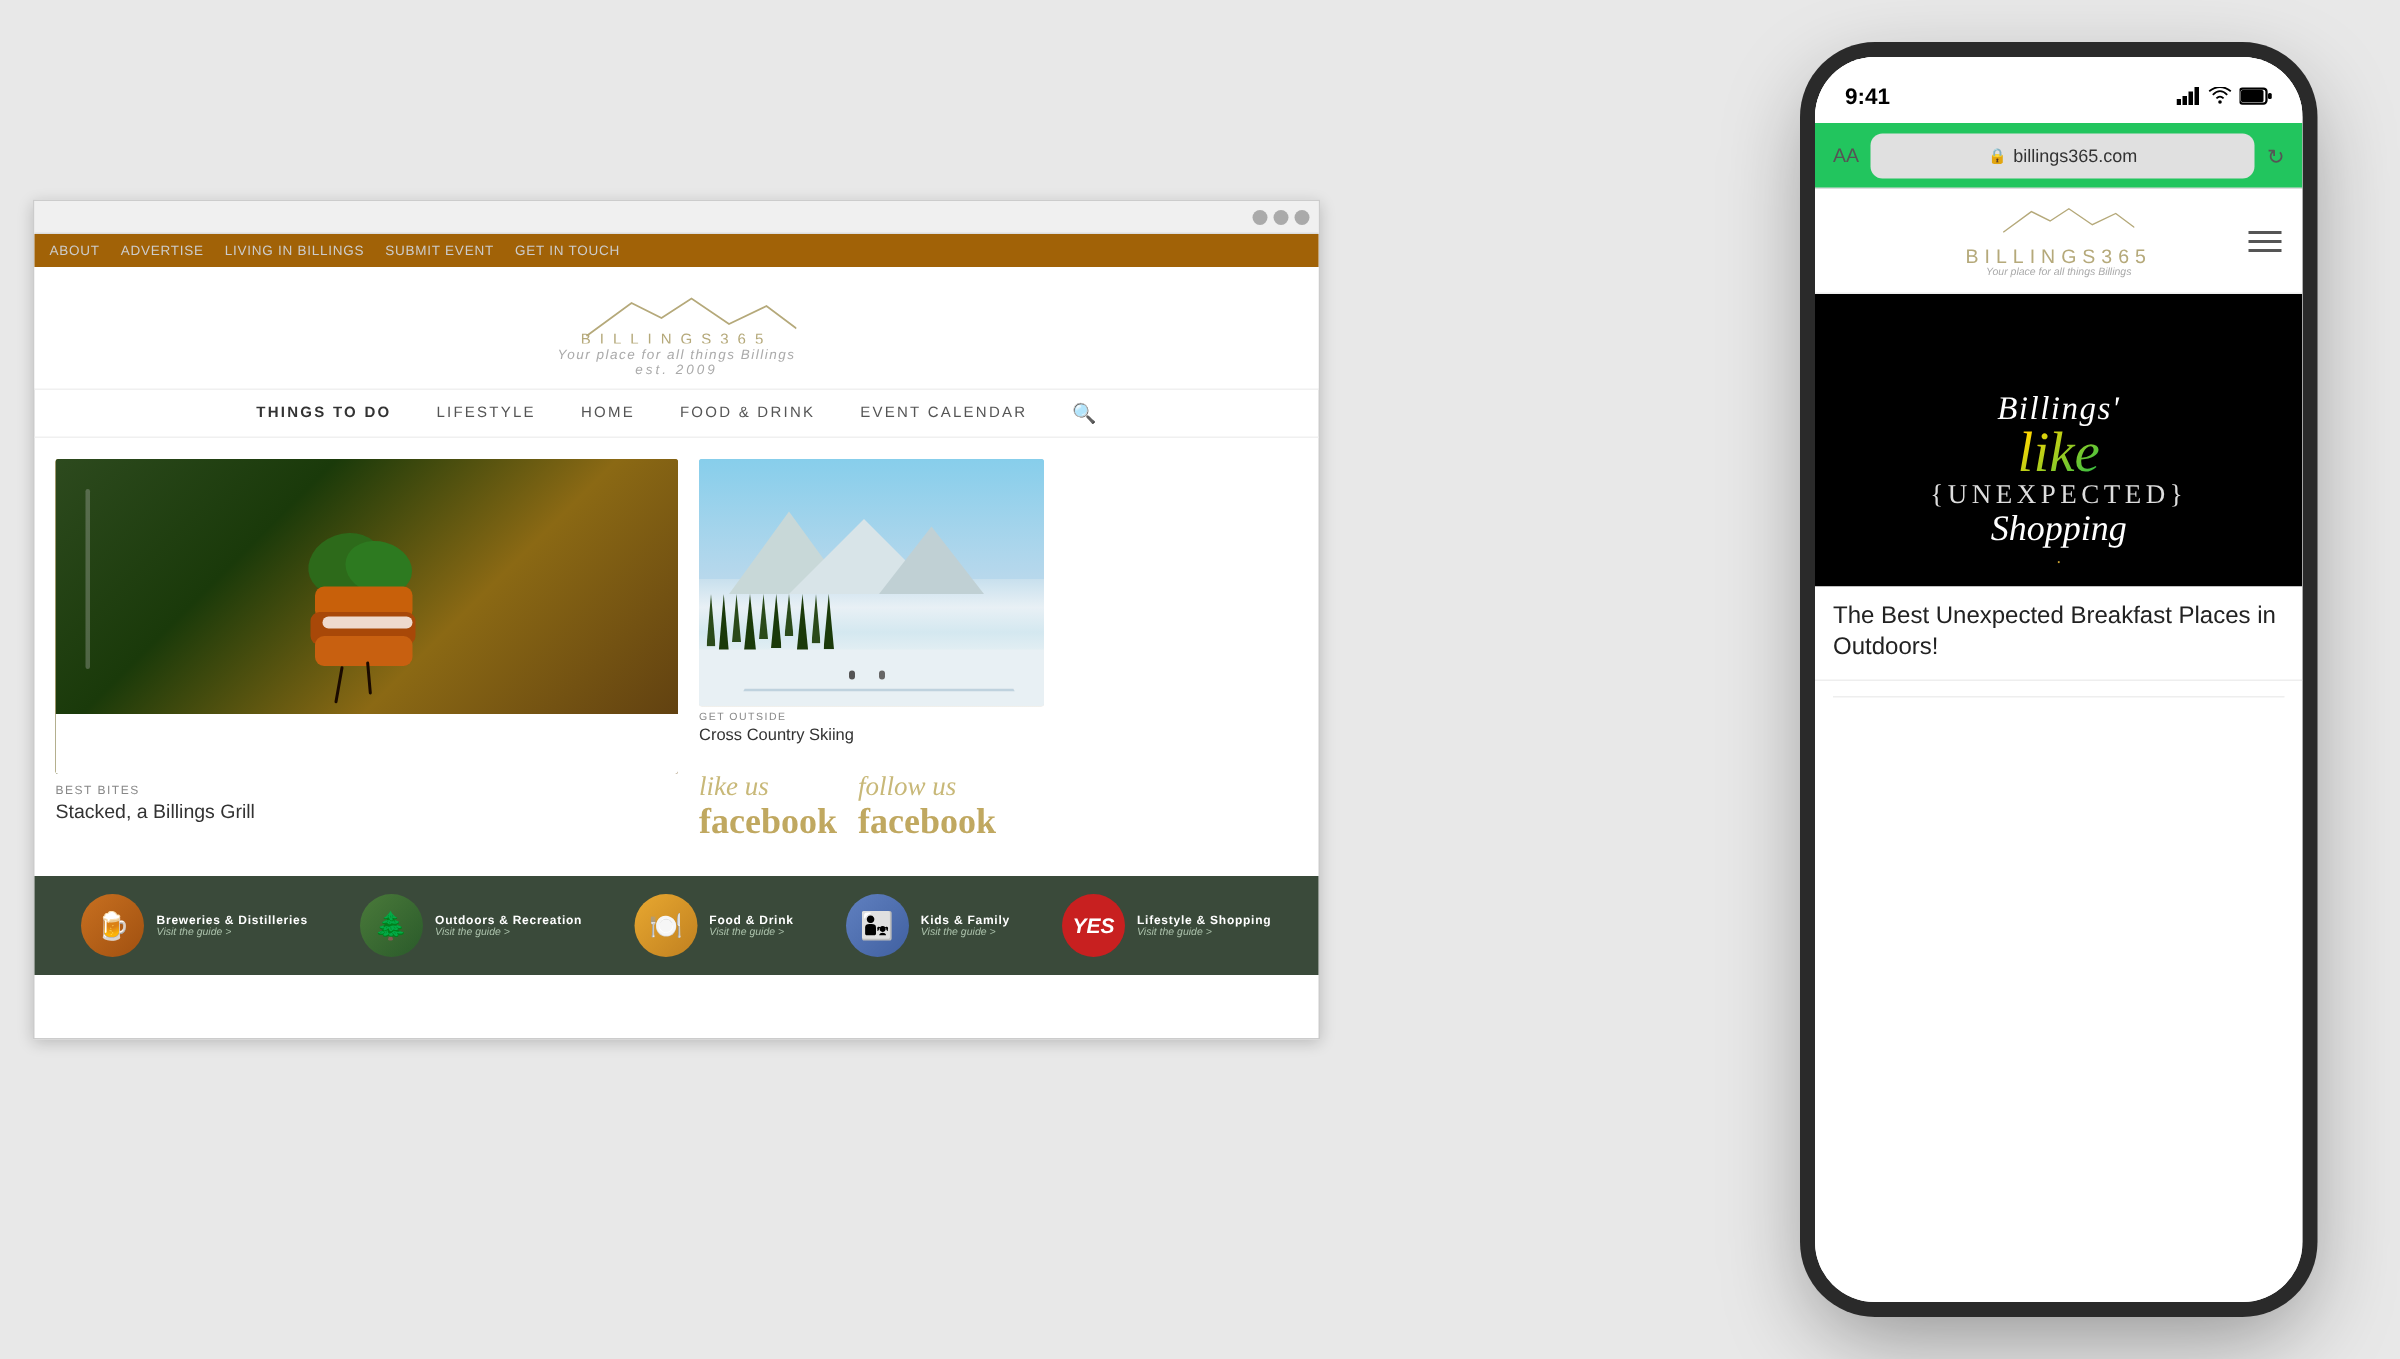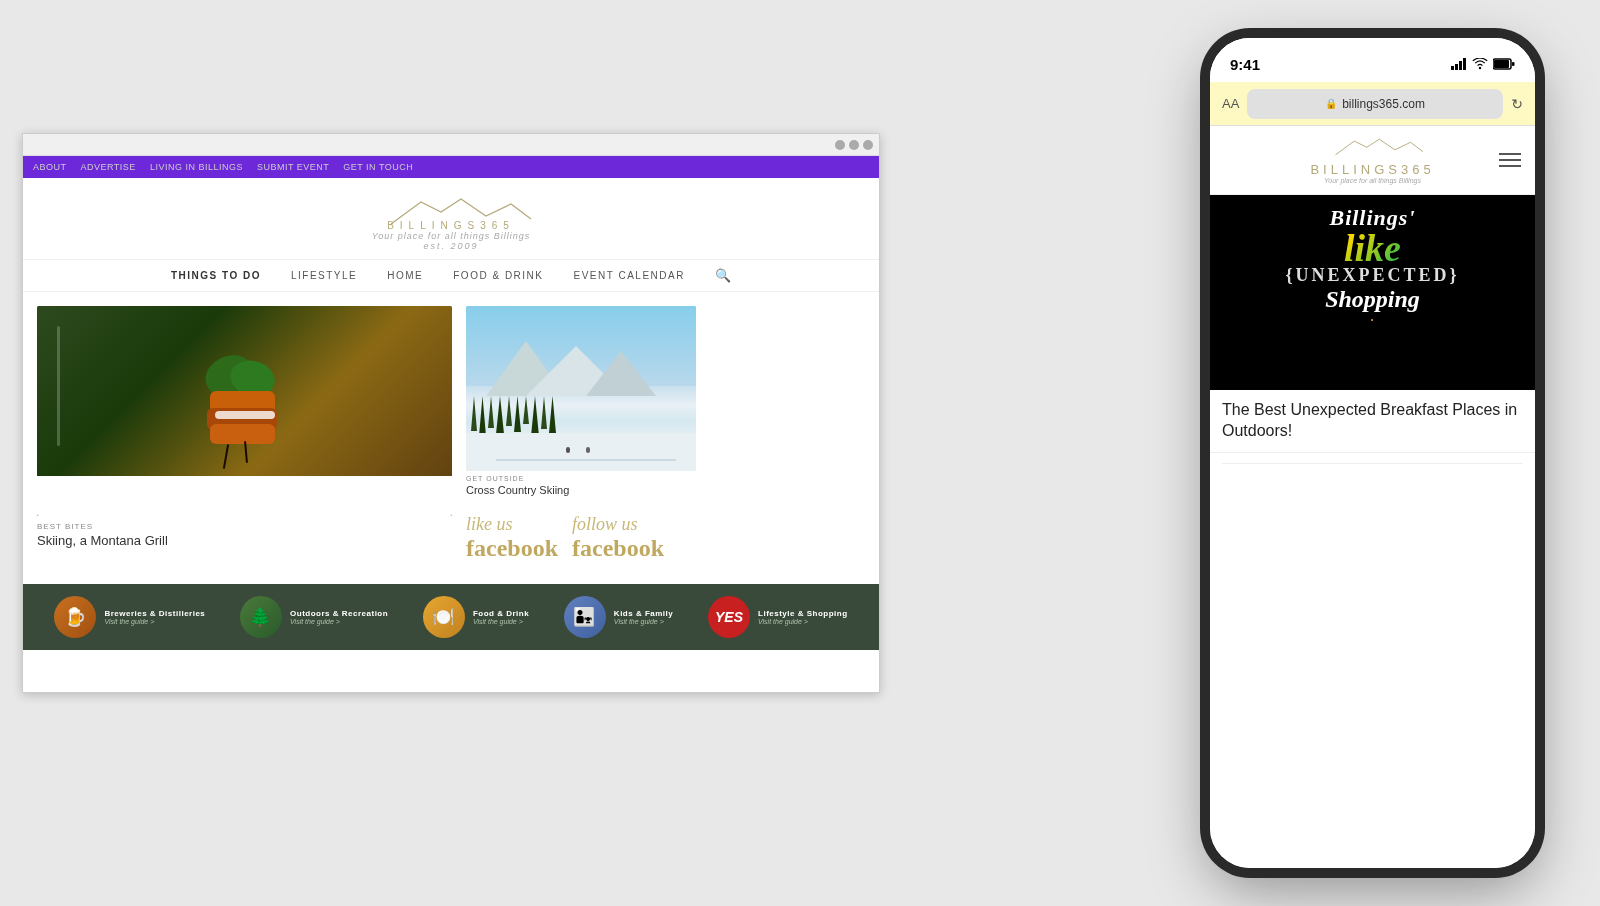--- a/index.html
+++ b/index.html
@@ -37,21 +37,21 @@
 
     .browser-dot {
       width: 10px;
       height: 10px;
       border-radius: 50%;
       background: #aaa;
     }
 
     
     .site-top-nav {
-      background: #6d28d9;
+      background: #a16207;
       height: 22px;
       display: flex;
       align-items: center;
       padding: 0 10px;
       gap: 14px;
     }
 
     .site-top-nav a {
       color: #ccc;
       font-size: 9px;
@@ -296,21 +296,21 @@
     }
 
     .status-icons {
       display: flex;
       align-items: center;
       gap: 5px;
     }
 
     
     .mobile-browser-bar {
-      background: #fef9c3;
+      background: #22c55e;
       height: 44px;
       display: flex;
       align-items: center;
       padding: 0 12px;
       gap: 8px;
       border-bottom: 1px solid #ddd;
     }
 
     .browser-aa {
       font-size: 13px;
@@ -397,24 +397,23 @@
       width: 100%;
       height: 195px;
       overflow: hidden;
     }
 
     .billings-best-bg {
       width: 100%;
       height: 100%;
       background: #000;
       display: flex;
-      align-items: flex-start;
+      align-items: flex-end;
       justify-content: center;
       position: relative;
-      font-weight: bold;
     }
 
     .billings-best-text {
       text-align: center;
       color: #fff;
       padding: 10px;
     }
 
     .bb-line1 {
       font-size: 22px;
@@ -541,21 +540,21 @@
             <div style="position:absolute;top:55px;left:20px;width:60px;height:8px;background:rgba(255,255,255,0.8);border-radius:4px;"></div>
 
             <div style="position:absolute;top:88px;left:30px;width:2px;height:25px;background:#1a0a00;border-radius:2px;transform:rotate(10deg);"></div>
             <div style="position:absolute;top:85px;left:50px;width:2px;height:22px;background:#1a0a00;border-radius:2px;transform:rotate(-5deg);"></div>
           </div>
 
           <div style="position:absolute;top:20px;left:20px;width:3px;height:120px;background:rgba(200,200,200,0.3);border-radius:3px;"></div>
         </div>
       </div>
       <div class="article-category-small">BEST BITES</div>
-      <div class="article-title-main">Skiing, a Montana Grill</div>
+      <div class="article-title-main">Stacked, a Billings Grill</div>
     </div>
 
     <div class="right-column">
 
       <div class="secondary-article">
         <div class="ski-img">
 
           <div style="position:absolute;top:0;left:0;right:0;height:80px;background:linear-gradient(180deg,#87CEEB,#b8d8ec);"></div>
 
           <div style="position:absolute;top:30px;left:0;right:0;height:60px;">

